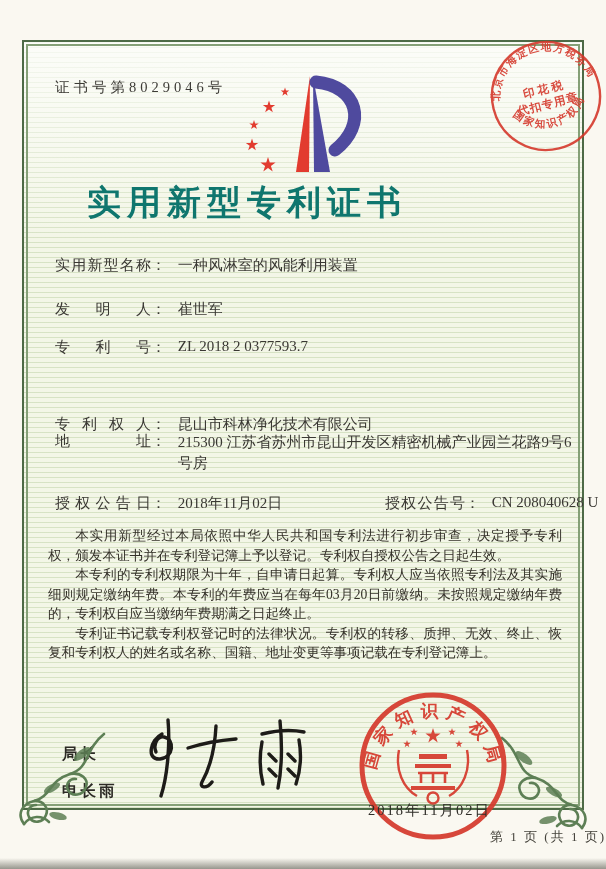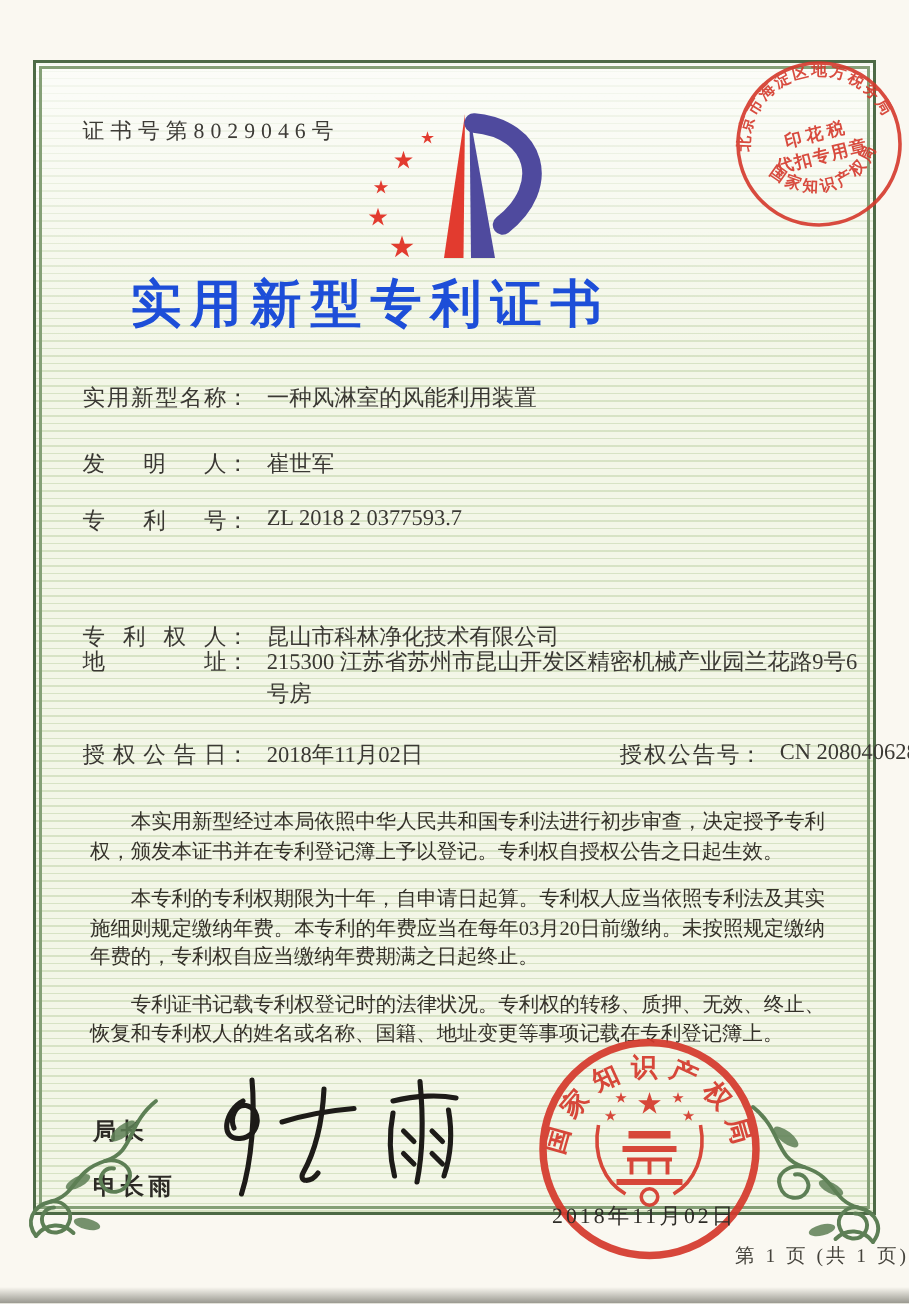--- a/index.html
+++ b/index.html
@@ -6,31 +6,31 @@
   .page{position:relative;width:606px;height:869px;background:#faf8f1;overflow:hidden;
         font-family:"Liberation Serif","DejaVu Serif",serif;color:#35332f;}
   
   .frame{position:absolute;left:22px;top:40px;width:558px;height:766px;
          border:2px solid #4d6a46;background:#f3f6e7;
          background-image:linear-gradient(rgba(255,255,255,.75),rgba(255,255,255,0) 26%),
            repeating-linear-gradient(to bottom, rgba(150,182,116,.30) 0 1px, rgba(150,182,116,0) 1px 5px);}
   .frame-inner{position:absolute;inset:2px;border:2px solid #85a077;}
   .cert-no{position:absolute;left:55px;top:78px;font-size:14.5px;letter-spacing:4px;color:#3d3b36;}
   .title{position:absolute;left:22px;top:180px;width:450px;text-align:center;
-         font-size:34px;font-weight:700;letter-spacing:6px;color:#1d4ed8;}
+         font-size:34px;font-weight:700;letter-spacing:6px;color:#0f766e;}
   .row{position:absolute;left:55px;width:520px;font-size:15px;color:#3a3833;}
   .flabel{display:inline-block;width:96px;text-align:justify;text-align-last:justify;vertical-align:top;}
   .colon{vertical-align:top;}
   .fvalue{margin-left:8px;vertical-align:top;display:inline-block;}
   .wrapv{width:396px;line-height:21px;}
   .pair2{position:absolute;left:330px;top:0;white-space:nowrap;}
-  .pair2 .flabel{width:80px;margin-left:28px;}
+  .pair2 .flabel{width:80px;}
   .body-text{position:absolute;left:48px;top:526px;width:514px;font-size:13.6px;line-height:19.5px;
              text-align:justify;color:#343129;}
-  .body-text p{margin:12px;text-indent:2em;}
+  .body-text p{margin:0;text-indent:2em;}
   .officer{position:absolute;left:62px;font-size:15.5px;letter-spacing:3px;color:#2c2a25;font-weight:600;}
   .footer{position:absolute;left:0;top:828px;width:606px;text-align:right;font-size:13px;
           letter-spacing:2px;color:#45433c;}
   .seal-date{position:absolute;left:368px;top:801px;font-size:14.5px;letter-spacing:2px;color:#2e2c27;z-index:7;}
   svg{position:absolute;overflow:visible;}
   .logo{left:238px;top:72px;}
   .sig{left:128px;top:712px;z-index:4;}
   .seal-main{left:355px;top:688px;z-index:6;opacity:.92;}
   .seal-tax{left:487px;top:37px;z-index:6;opacity:.9;}
   .fl-left{left:6px;top:728px;z-index:5;}

